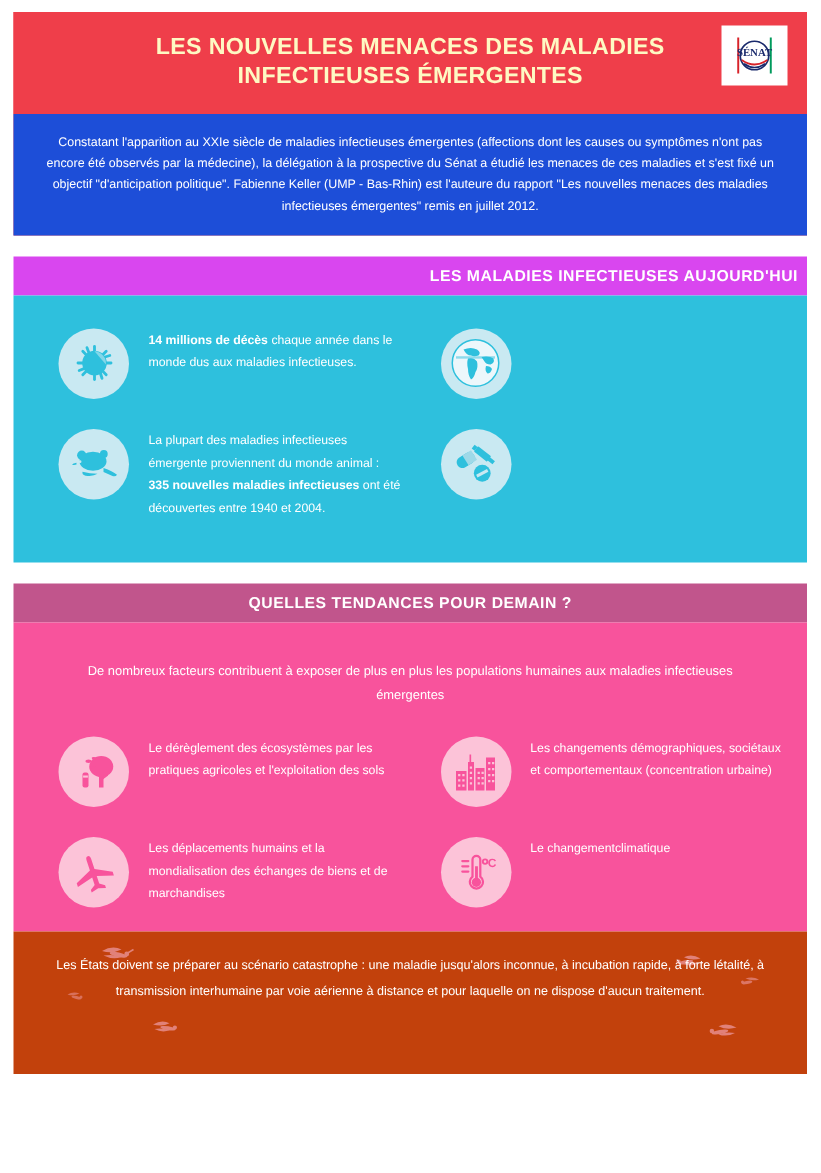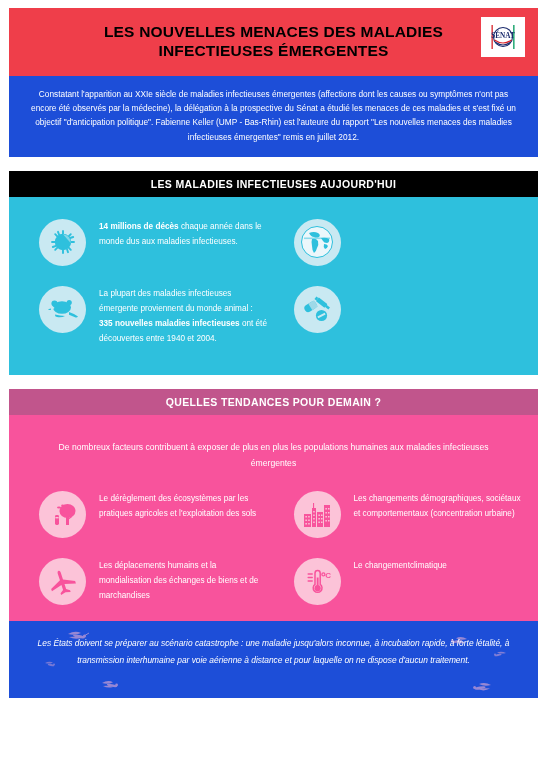--- a/index.html
+++ b/index.html
@@ -32,21 +32,21 @@
   .hero-top {
     background: #ef3e4a;
     padding: 14px 14px 15px 14px;
     display: flex;
     align-items: flex-start;
     justify-content: center;
     position: relative;
     min-height: 62px;
   }
   .hero-title {
-    color: #000000;
+    color: #fef9c3;
     font-size: 15.5px;
     font-weight: bold;
     line-height: 1.25;
     text-align: center;
     letter-spacing: 0.2px;
     max-width: 400px;
     margin: 0 auto;
   }
   .senat-logo {
     position: absolute;
@@ -74,21 +74,21 @@
 
   
   .bar {
     text-align: center;
     padding: 7px 6px 7px 6px;
     color: #ffffff;
     font-size: 10.5px;
     font-weight: bold;
     letter-spacing: 0.35px;
   }
-  .bar-blue { background: #000000; }
+  .bar-blue { background: #d946ef; text-align: right; }
   .bar-pink { background: #c1558c; }
 
   
   .blue-body {
     background: #2ec0dd;
     padding: 14px 10px 16px 10px;
   }
   
   .pink-body {
     background: #f8539c;
@@ -132,24 +132,23 @@
   .intro-text {
     color: #ffffff;
     font-size: 8.6px;
     line-height: 1.9;
     text-align: center;
     padding: 6px 26px 12px 26px;
   }
 
   
   .closing {
-    background: #1d4ed8;
+    background: #c2410c;
     position: relative;
-    padding: 14px 26px 30px 26px;
-    font-style: italic;
+    padding: 14px 26px 48px 26px;
   }
   .closing-text {
     color: #ffffff;
     font-size: 8.4px;
     line-height: 1.95;
     text-align: center;
     position: relative;
     z-index: 2;
   }
   .mosquito {

